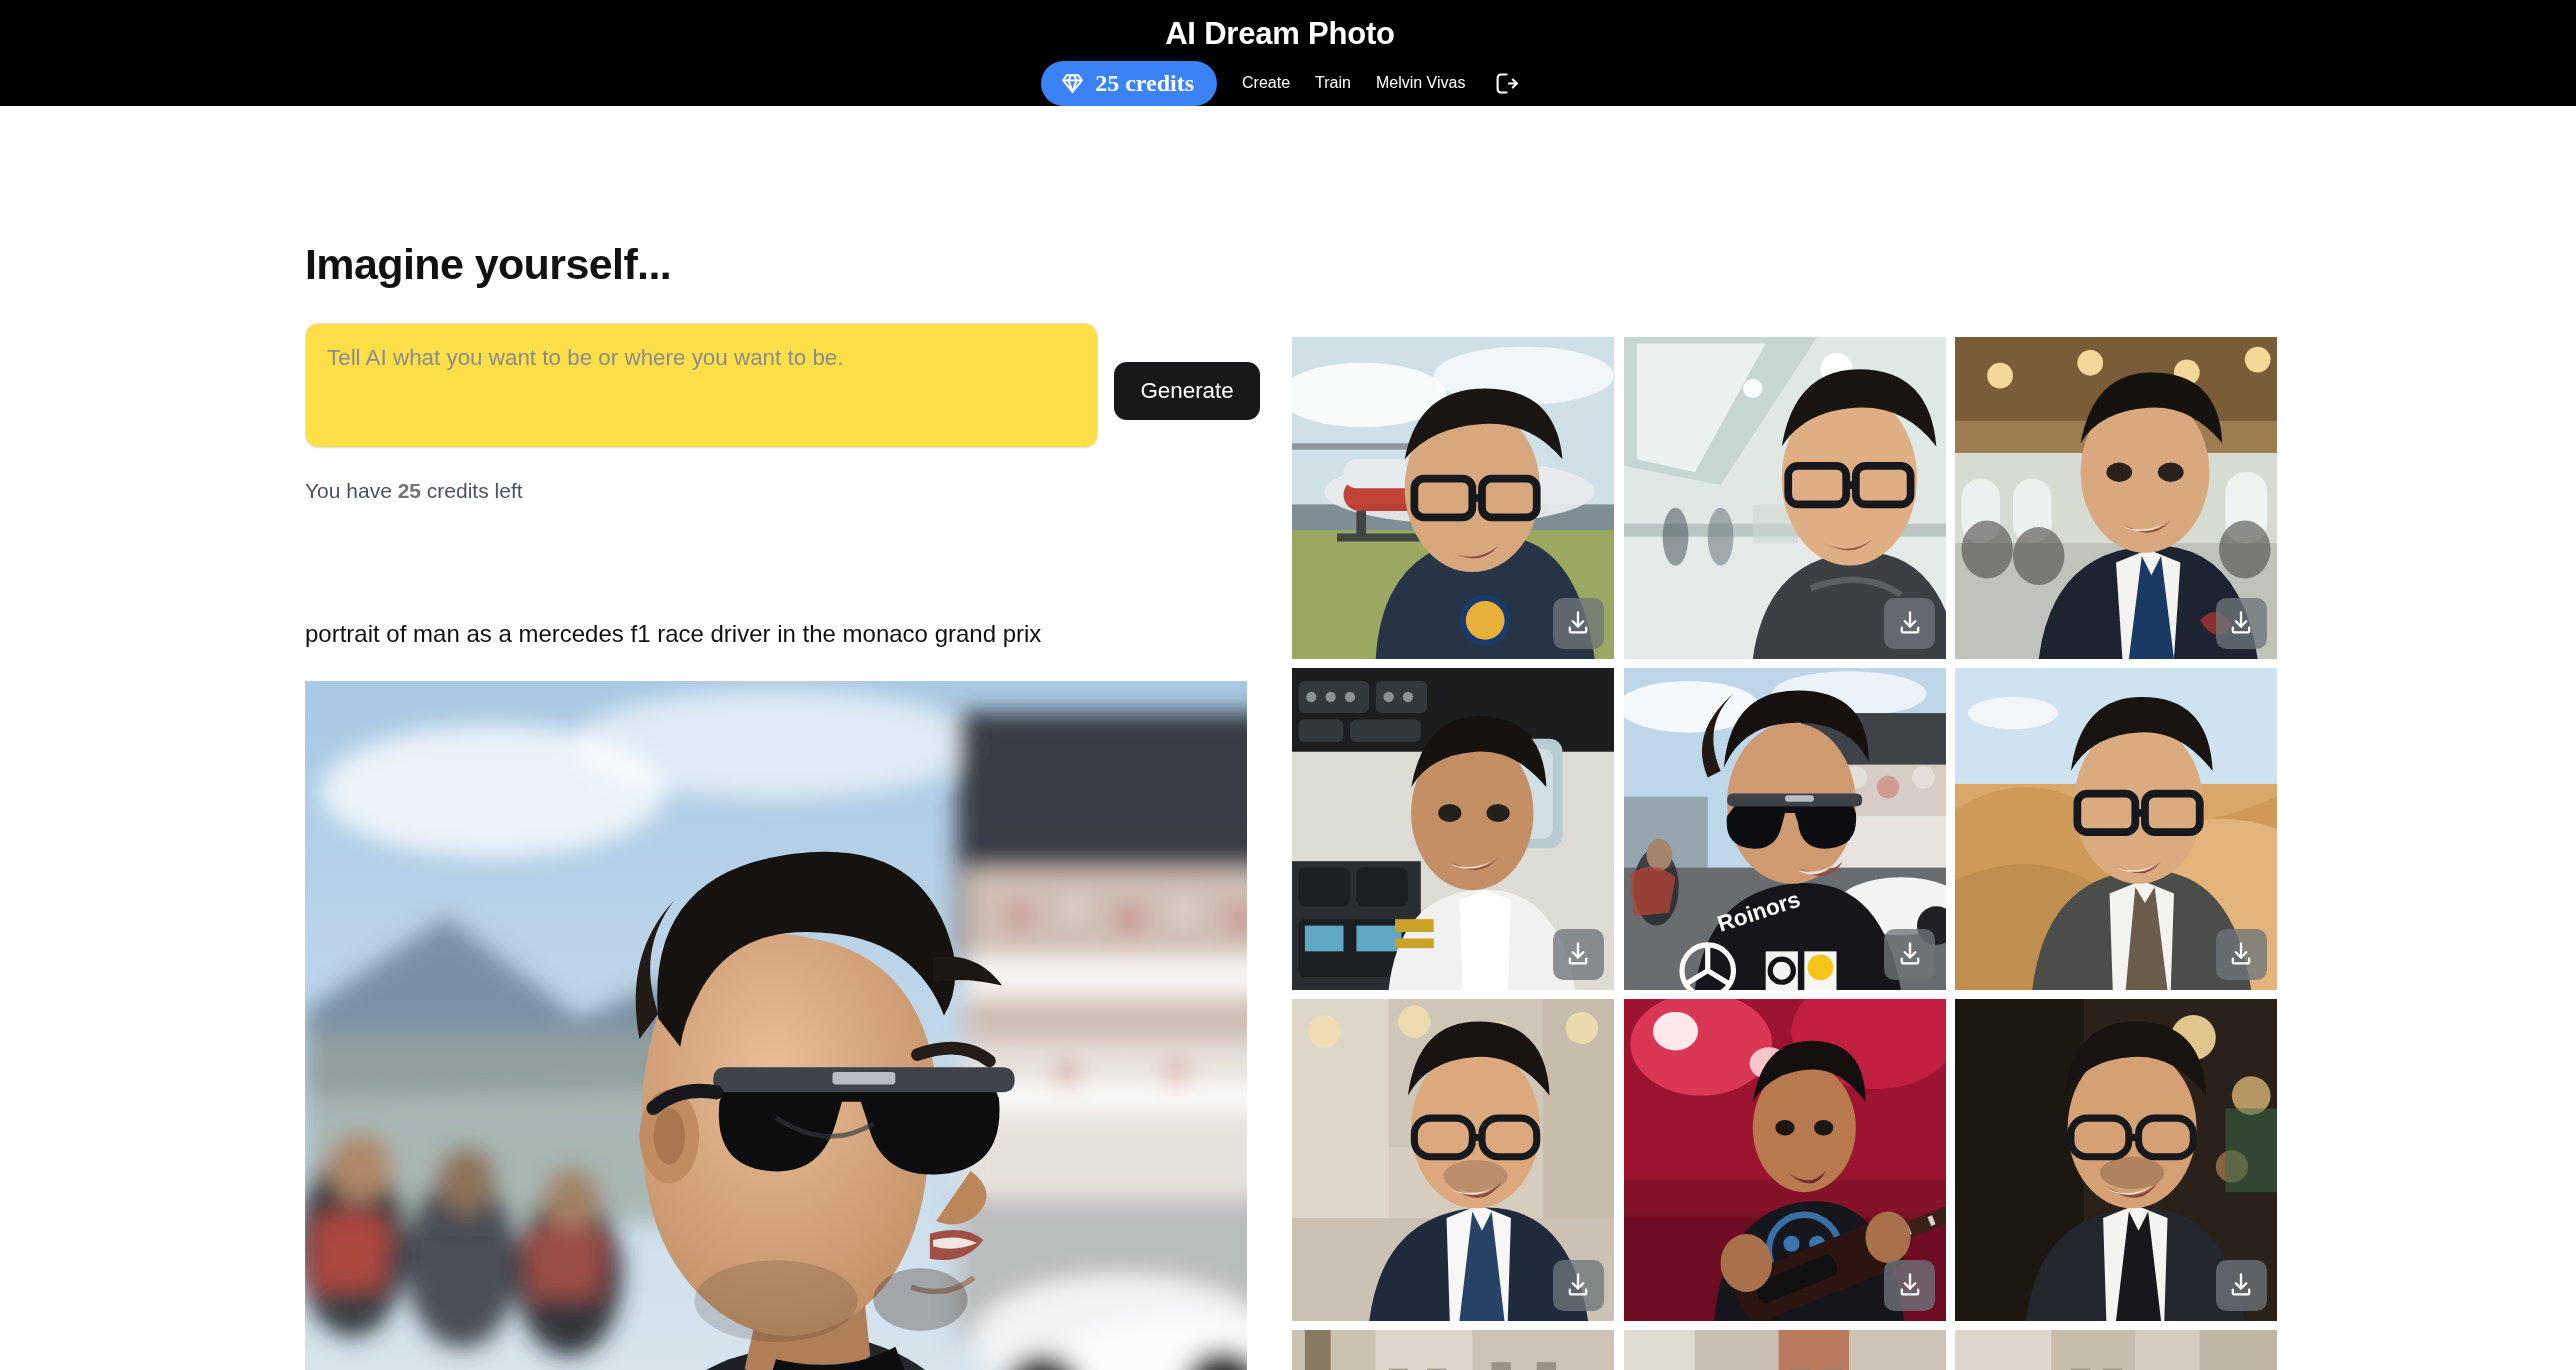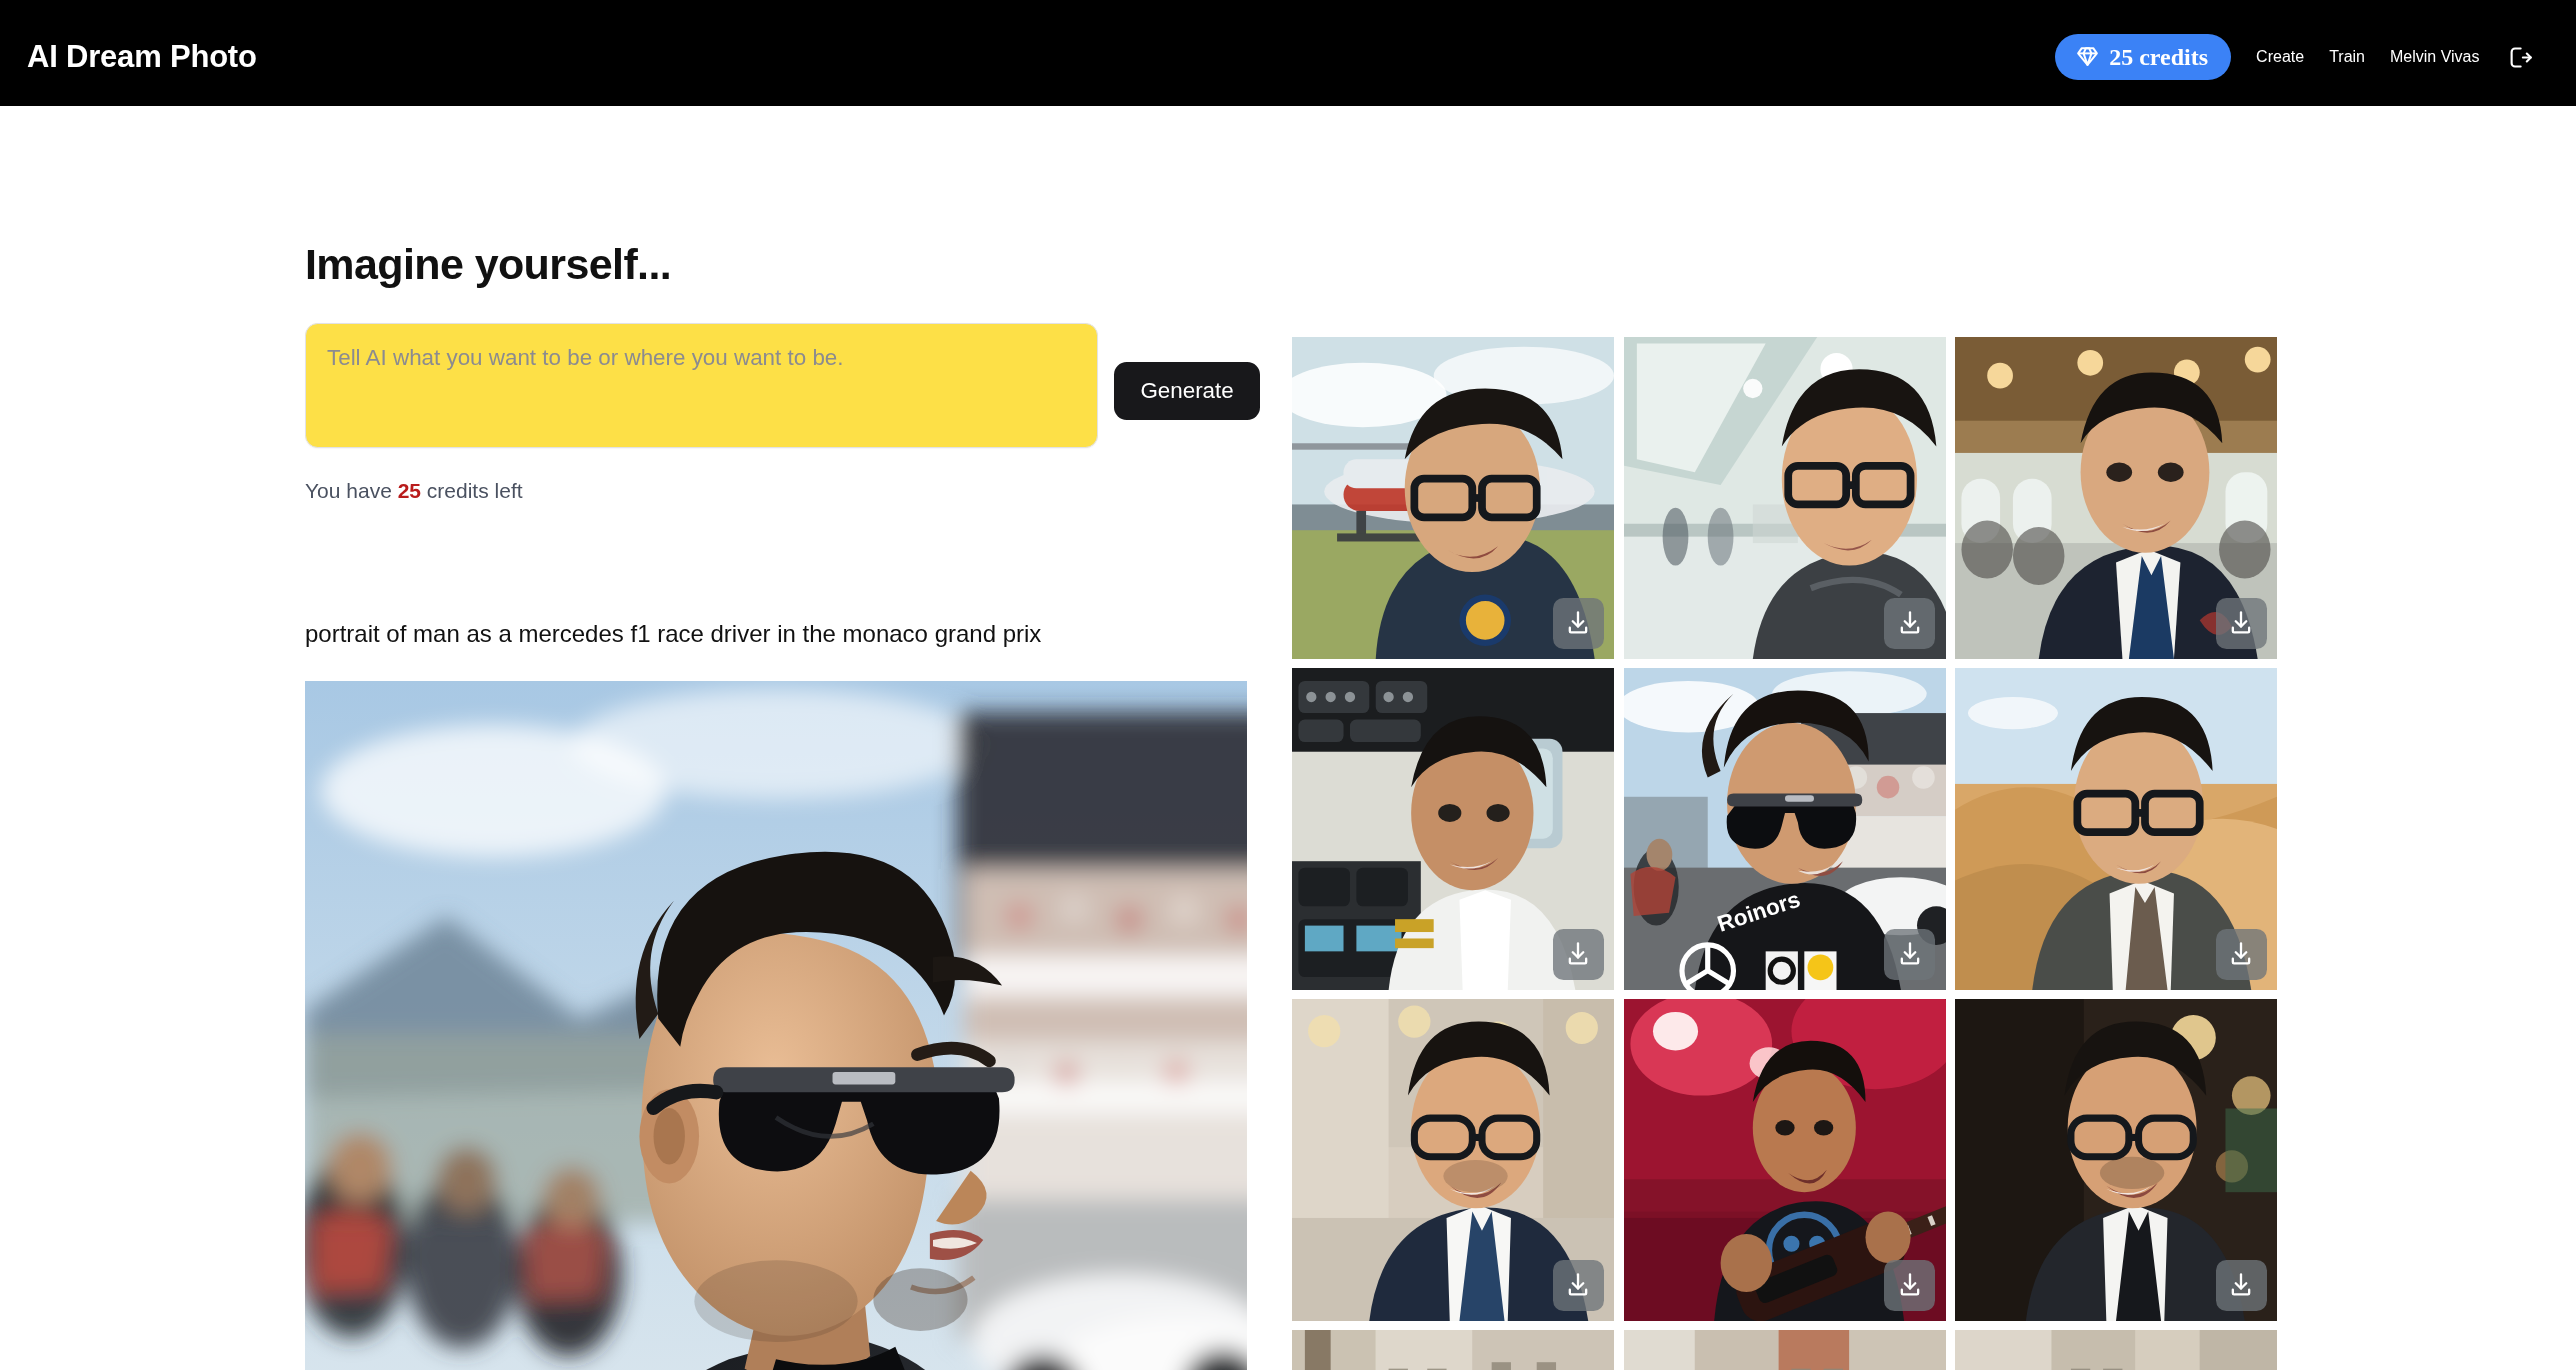--- a/index.html
+++ b/index.html
@@ -12,21 +12,22 @@
     font-family: "Liberation Sans", sans-serif;
   }
 
   
   .topbar {
     height: 106px;
     background: #000000;
     display: flex;
     align-items: center;
     justify-content: space-between;
-    padding: 8px 43px 0 27px;
+    padding: 16px 43px 0 27px;
+    flex-direction: column;
   }
   .brand {
     color: #ffffff;
     font-size: 31px;
     font-weight: 700;
     letter-spacing: -0.2px;
   }
   .nav-right {
     display: flex;
     align-items: center;
@@ -113,21 +114,21 @@
     cursor: pointer;
     white-space: nowrap;
     margin-top: 39px;
   }
 
   .credits-note {
     margin-top: 31px;
     font-size: 21px;
     color: #4a5160;
   }
-  .credits-note b { font-weight: 700; color: #b91c1c; }
+  .credits-note b { font-weight: 700; color: #737373; }
 
   .result-prompt {
     margin-top: 115px;
     font-size: 24px;
     color: #111111;
     line-height: 1.3;
   }
 
   
   .hero-frame {

